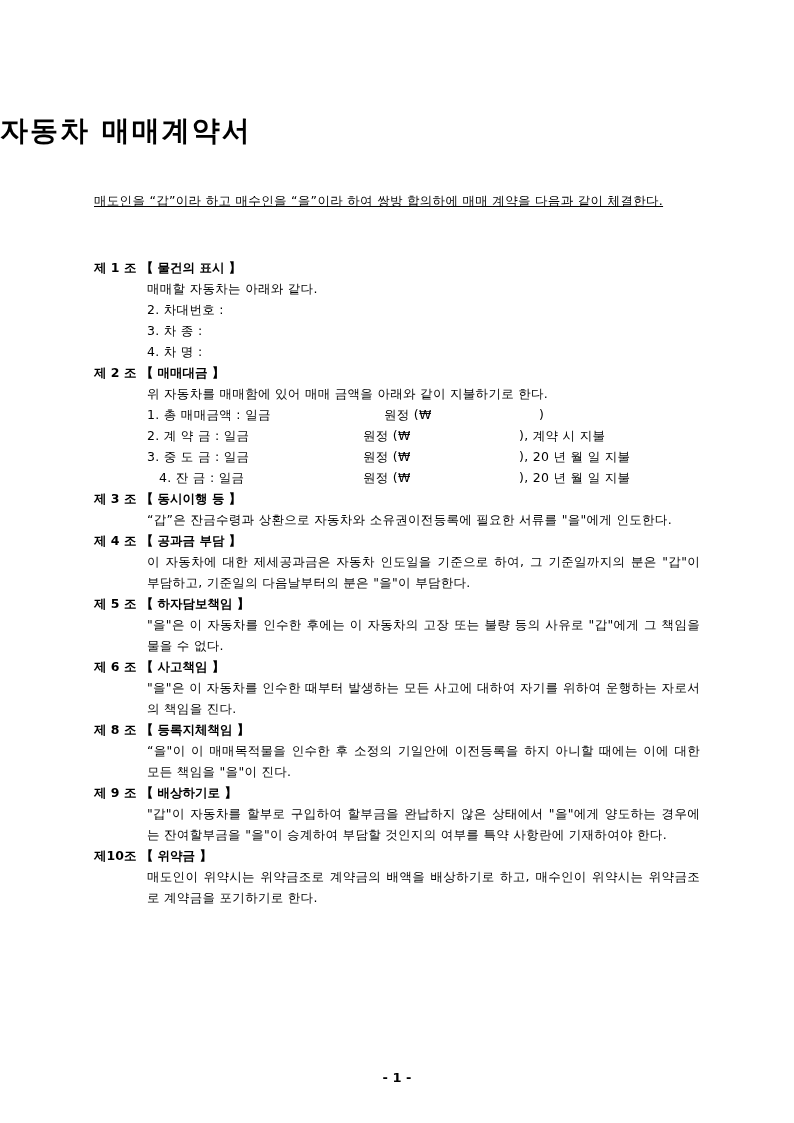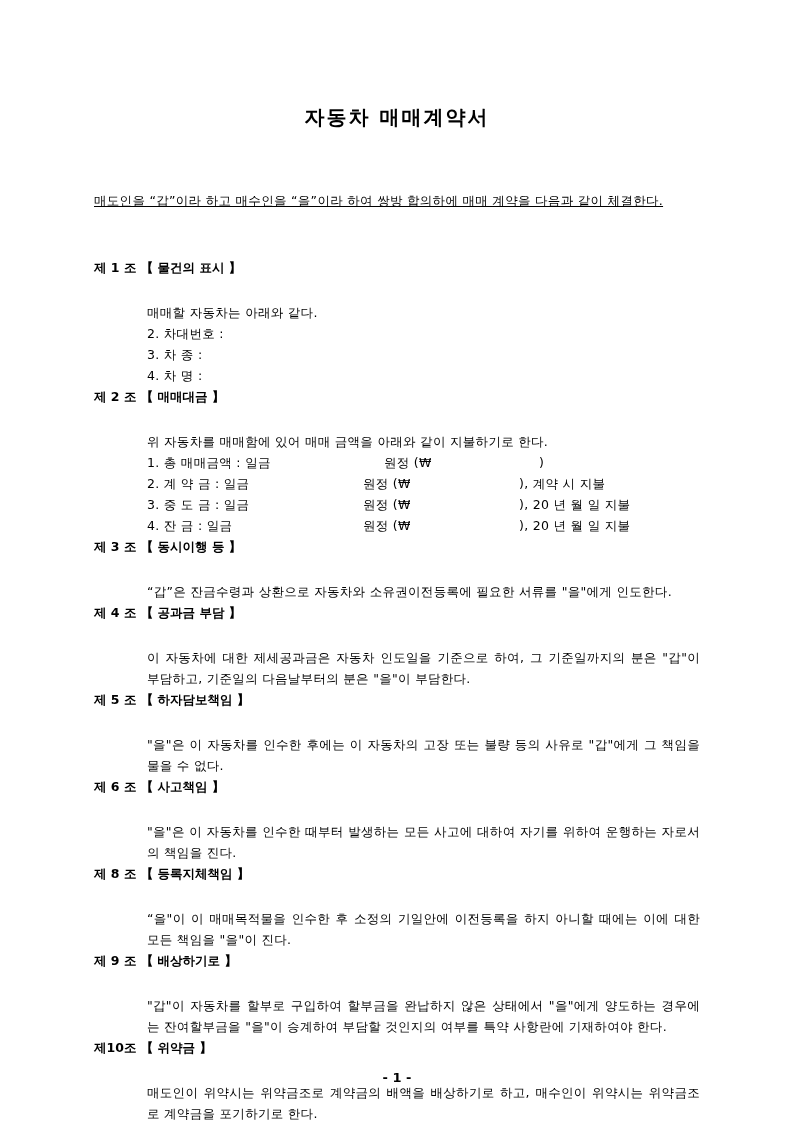--- a/index.html
+++ b/index.html
@@ -1,24 +1,24 @@
 <!DOCTYPE html>
 <html><head>
 <meta charset="utf-8">
 <style>
   html, body { margin:0; padding:0; background:#ffffff; }
   body { width:794px; height:1123px; position:relative; overflow:hidden;
          font-family:"DejaVu Sans", sans-serif; color:#000; }
-  .title { position:absolute; top:104px; left:0; width:794px; text-align:center;
-           font-size:20px; font-weight:bold; letter-spacing:2px; }
+  .title { position:absolute; top:112px; left:0; width:794px; text-align:left;
+           font-size:28px; font-weight:bold; letter-spacing:2px; }
   .intro { position:absolute; top:190px; left:94px; width:606px;
            font-size:12.5px; line-height:21px; text-align:justify; letter-spacing:0.3px;text-decoration:underline; }
   .articles { position:absolute; top:257px; left:94px; width:606px; font-size:12.5px; }
   .art-head { font-weight:bold; height:21px; line-height:21px; white-space:nowrap; }
-  .art-body { padding-left:53px; line-height:21px; text-align:justify; letter-spacing:0.3px;margin-top:24px; }
+  .art-body { padding-left:53px; line-height:21px; text-align:justify; letter-spacing:0.3px; }
   .line { height:21px; line-height:21px; white-space:nowrap; position:relative; }
   .pay { position:relative; height:21px; line-height:21px; white-space:nowrap; }
   .pay span { position:absolute; top:0; }
   .footer { position:absolute; top:1070px; left:0; width:794px; text-align:center;
             font-size:13px; font-weight:bold; }
 </style>
 </head>
 <body>
 
 <div class="title">자동차 매매계약서</div>
@@ -56,21 +56,21 @@
         <span style="left:0">2.  계  약  금 : 일금</span>
         <span style="left:216px">원정   (₩</span>
         <span style="left:372px">), 계약 시 지불</span>
       </div>
       <div class="pay">
         <span style="left:0">3.  중  도  금 : 일금</span>
         <span style="left:216px">원정   (₩</span>
         <span style="left:372px">), 20    년     월     일 지불</span>
       </div>
       <div class="pay">
-        <span style="left:0">4.  잔       금 : 일금</span>
+        <span style="left:12px">4.  잔       금 : 일금</span>
         <span style="left:216px">원정   (₩</span>
         <span style="left:372px">), 20    년     월     일 지불</span>
       </div>
     </div>
   </div>
 
   <div>
     <div class="art-head">
       <span>제 3 조</span>
       <span>【 동시이행 등 】</span>

